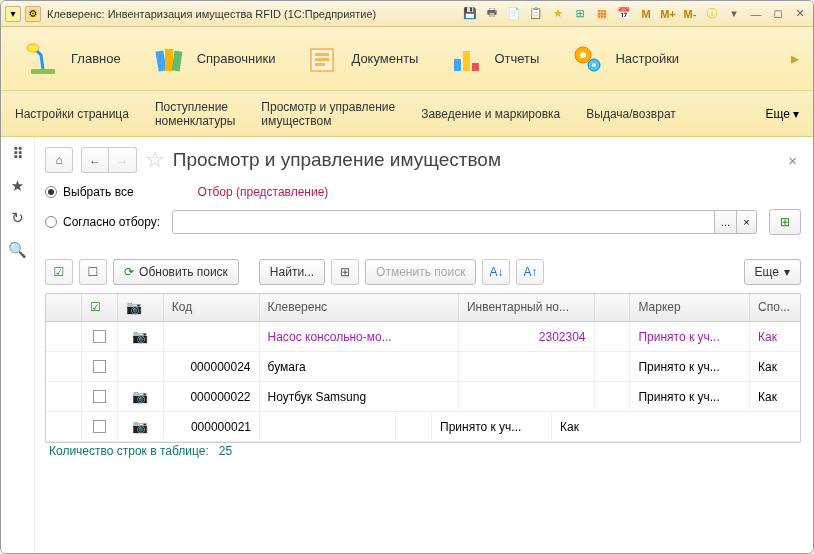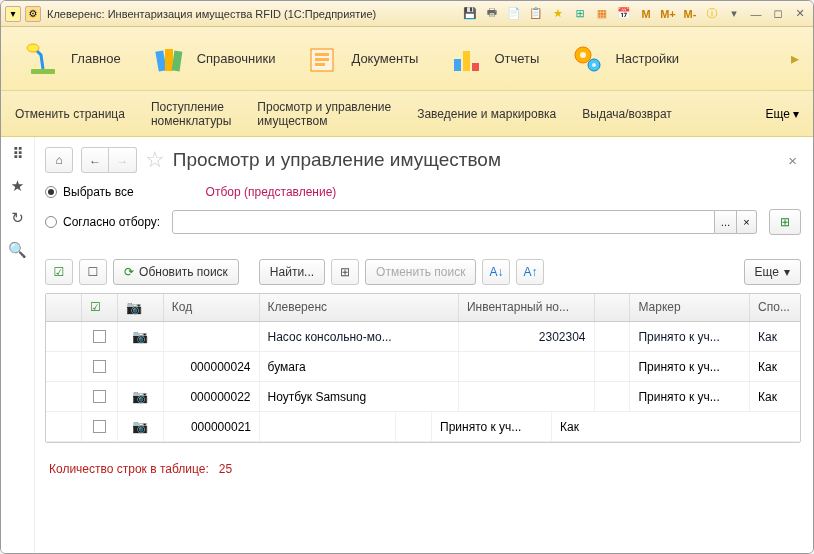--- a/index.html
+++ b/index.html
@@ -23,21 +23,21 @@
 .leftbar .lico{width:18px;height:18px;display:flex;align-items:center;justify-content:center;color:#555;cursor:pointer;font-size:15px}
 .main{flex:1;display:flex;flex-direction:column;padding:10px 12px 6px 10px;overflow:hidden}
 .header{display:flex;align-items:center;gap:8px;margin-bottom:12px}
 .iconbtn{border:1px solid #ccc;background:linear-gradient(#fff,#f3f3f3);border-radius:3px;height:26px;min-width:28px;display:inline-flex;align-items:center;justify-content:center;cursor:pointer;padding:0 5px;color:#555}
 .pair{display:flex}
 .pair .iconbtn:first-child{border-radius:3px 0 0 3px}
 .pair .iconbtn:last-child{border-radius:0 3px 3px 0;border-left:none}
 .star{font-size:22px;color:#ccc;cursor:pointer}
 .pagetitle{font-size:19px;color:#444}
 .closex{margin-left:auto;font-size:15px;color:#888;cursor:pointer;padding:4px}
-.filterrow{display:flex;align-items:center;gap:24px;margin-bottom:10px}
+.filterrow{display:flex;align-items:center;gap:16px;margin-bottom:10px}
 .radio{display:flex;align-items:center;gap:6px;cursor:pointer}
 .radio .dot{width:12px;height:12px;border:1px solid #888;border-radius:50%;display:inline-flex;align-items:center;justify-content:center}
 .radio.sel .dot::after{content:"";width:6px;height:6px;background:#333;border-radius:50%}
 .greenlink{color:#be185d;cursor:pointer}
 .selrow{display:flex;align-items:center;gap:12px;margin-bottom:24px}
 .selinput{flex:1;display:flex}
 .selinput input{flex:1;height:24px;border:1px solid #bbb;border-radius:3px 0 0 3px;padding:0 6px;outline:none}
 .selinput .dots{width:22px;height:24px;border:1px solid #bbb;border-left:none;background:linear-gradient(#fff,#eee);display:flex;align-items:center;justify-content:center;cursor:pointer;font-size:10px}
 .selinput .clr{width:20px;height:24px;border:1px solid #bbb;border-left:none;border-radius:0 3px 3px 0;background:linear-gradient(#fff,#eee);display:flex;align-items:center;justify-content:center;cursor:pointer;font-size:11px}
 .btn{border:1px solid #bbb;background:linear-gradient(#fff,#f0f0f0);border-radius:3px;height:26px;padding:0 10px;display:inline-flex;align-items:center;gap:5px;cursor:pointer;color:#333}
@@ -52,24 +52,24 @@
 .td{padding:0 8px;border-right:1px solid #f0f0f0;overflow:hidden;white-space:nowrap;text-overflow:ellipsis;height:100%;display:flex;align-items:center}
 .c0{width:36px;justify-content:center}
 .c1{width:36px;justify-content:center}
 .c2{width:46px;justify-content:center}
 .c3{width:96px;justify-content:flex-end}
 .c4{width:200px}
 .c5{width:136px;justify-content:flex-end}
 .c6{width:36px}
 .c7{width:120px}
 .c8{width:50px}
-.red{color:#0f172a}
+.red{color:#a21caf}
 .chk{width:13px;height:13px;border:1px solid #999;background:#fff;cursor:pointer}
 .cam{color:#1976d2;font-size:13px}
-.footer{padding:19px 4px 2px;color:#b91c1c;display:flex;gap:10px}
+.footer{padding:1px 4px 2px;color:#0f766e;display:flex;gap:10px}
 svg{display:block}
 </style>
 </head>
 <body>
 
 <div class="window">
 
   <div class="titlebar">
     <span class="tico">▾</span>
     <span class="tico" style="background:#ffe082">⚙</span>
@@ -143,21 +143,21 @@
             <circle cx="25" cy="24" r="6" fill="#4fc3f7" stroke="#0288d1"></circle>
             <circle cx="25" cy="24" r="2" fill="#e1f5fe"></circle>
           </svg>
         </span>
       <span class="rlabel">Настройки</span>
     </div>
     <span style="margin-left:auto;color:#c9a227;font-size:16px;cursor:pointer">▸</span>
   </div>
 
   <div class="subnav">
-    <span class="snitem">Отменить страница</span>
+    <span class="snitem">Настройки страница</span>
     <span class="snitem" style="white-space:pre">Поступление
 номенклатуры</span>
     <span class="snitem" style="white-space:pre">Просмотр и управление
 имуществом</span>
     <span class="snitem">Заведение и маркировка</span>
     <span class="snitem">Выдача/возврат</span>
     <span class="more">
         <span>Еще</span>
         <span>▾</span>
       </span>

